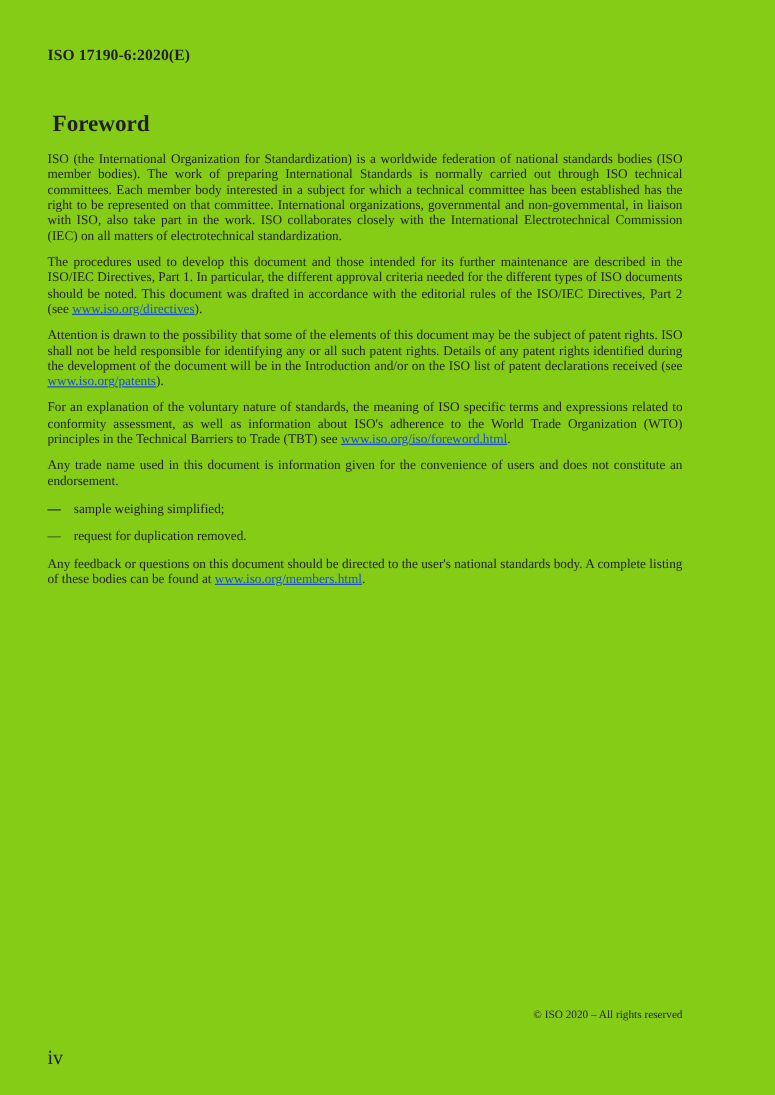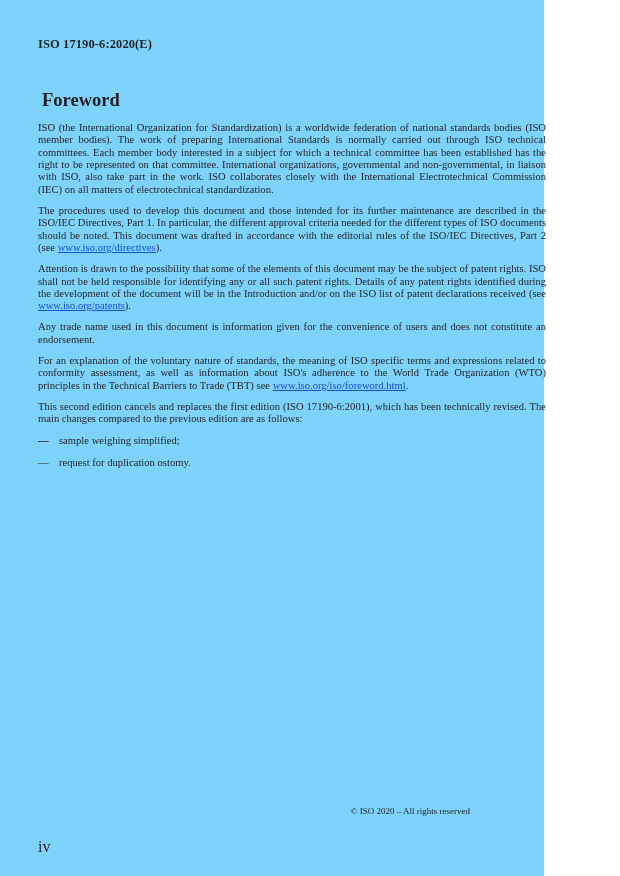--- a/index.html
+++ b/index.html
@@ -1,18 +1,18 @@
 <!DOCTYPE html>
 <html><head>
 <meta charset="utf-8">
 <style>
   html, body { margin: 0; padding: 0; background: #ffffff; }
   body { width: 620px; height: 876px; position: relative; overflow: hidden;
          font-family: "Liberation Serif", "DejaVu Serif", serif; color: #231f20; }
-  .page { position: absolute; left: 0; top: 0; width: 544px; height: 876px; background: #7dd3fc; text-decoration: underline; }
+  .page { position: absolute; left: 0; top: 0; width: 620px; height: 876px; background: #84cc16; text-decoration: underline; }
   .doc-id { position: absolute; left: 38px; top: 37px; font-weight: bold; font-size: 12.5px; letter-spacing: 0.1px; }
   .title { position: absolute; left: 38px; top: 86px; font-weight: bold; font-size: 18.5px; margin: 4px; }
   .body { position: absolute; left: 38px; top: 122px; width: 508px; font-size: 10.6px; line-height: 12.35px; }
   .body p { margin: 0 0 8.9px 0; text-align: justify; text-align-last: left; }
   .body a { color: #1a4fd6; text-decoration: underline; margin-top: 24px; }
   .body em { font-style: italic; }
   .list { margin: 0; padding: 0; list-style: none; }
   .list li { position: relative; padding-left: 21px; margin: 0 0 9.6px 0; }
   .list .dash { position: absolute; left: 0; top: 0; }
   .footer-page { position: absolute; left: 38px; top: 838px; font-size: 16px; }
@@ -26,31 +26,31 @@
 
   <h1 class="title">Foreword</h1>
 
   <div class="body">
     <p>ISO (the International Organization for Standardization) is a worldwide federation of national standards bodies (ISO member bodies). The work of preparing International Standards is normally carried out through ISO technical committees. Each member body interested in a subject for which a technical committee has been established has the right to be represented on that committee. International organizations, governmental and non-governmental, in liaison with ISO, also take part in the work. ISO collaborates closely with the International Electrotechnical Commission (IEC) on all matters of electrotechnical standardization.</p>
 
     <p><span>The procedures used to develop this document and those intended for its further maintenance are described in the ISO/IEC Directives, Part 1. In particular, the different approval criteria needed for the different types of ISO documents should be noted. This document was drafted in accordance with the editorial rules of the ISO/IEC Directives, Part 2 (see </span><a>www.iso.org/directives</a><span>).</span></p>
 
     <p><span>Attention is drawn to the possibility that some of the elements of this document may be the subject of patent rights. ISO shall not be held responsible for identifying any or all such patent rights. Details of any patent rights identified during the development of the document will be in the Introduction and/or on the ISO list of patent declarations received (see </span><a>www.iso.org/patents</a><span>).</span></p>
 
+    <p><span>For an explanation of the voluntary nature of standards, the meaning of ISO specific terms and expressions related to conformity assessment, as well as information about ISO's adherence to the World Trade Organization (WTO) principles in the Technical Barriers to Trade (TBT) see </span><a>www.iso.org/iso/foreword.html</a><span>.</span></p>
+
     <p>Any trade name used in this document is information given for the convenience of users and does not constitute an endorsement.</p>
 
-    <p><span>For an explanation of the voluntary nature of standards, the meaning of ISO specific terms and expressions related to conformity assessment, as well as information about ISO's adherence to the World Trade Organization (WTO) principles in the Technical Barriers to Trade (TBT) see </span><a>www.iso.org/iso/foreword.html</a><span>.</span></p>
 
-
-    <p>This second edition cancels and replaces the first edition (ISO 17190-6:2001), which has been technically revised. The main changes compared to the previous edition are as follows:</p>
 
     <ul class="list">
       <li><span class="dash">—</span></li>
       <li><span class="dash">—</span><span>sample weighing simplified;</span></li>
-      <li><span class="dash">—</span><span>request for duplication ostomy.</span></li>
+      <li><span class="dash">—</span><span>request for duplication removed.</span></li>
     </ul>
 
 
+    <p><span>Any feedback or questions on this document should be directed to the user's national standards body. A complete listing of these bodies can be found at </span><a>www.iso.org/members.html</a><span>.</span></p>
   </div>
 
   <div class="footer-page">iv</div>
   <div class="footer-copy">© ISO 2020 – All rights reserved</div>
 </div>
 
 </body></html>

